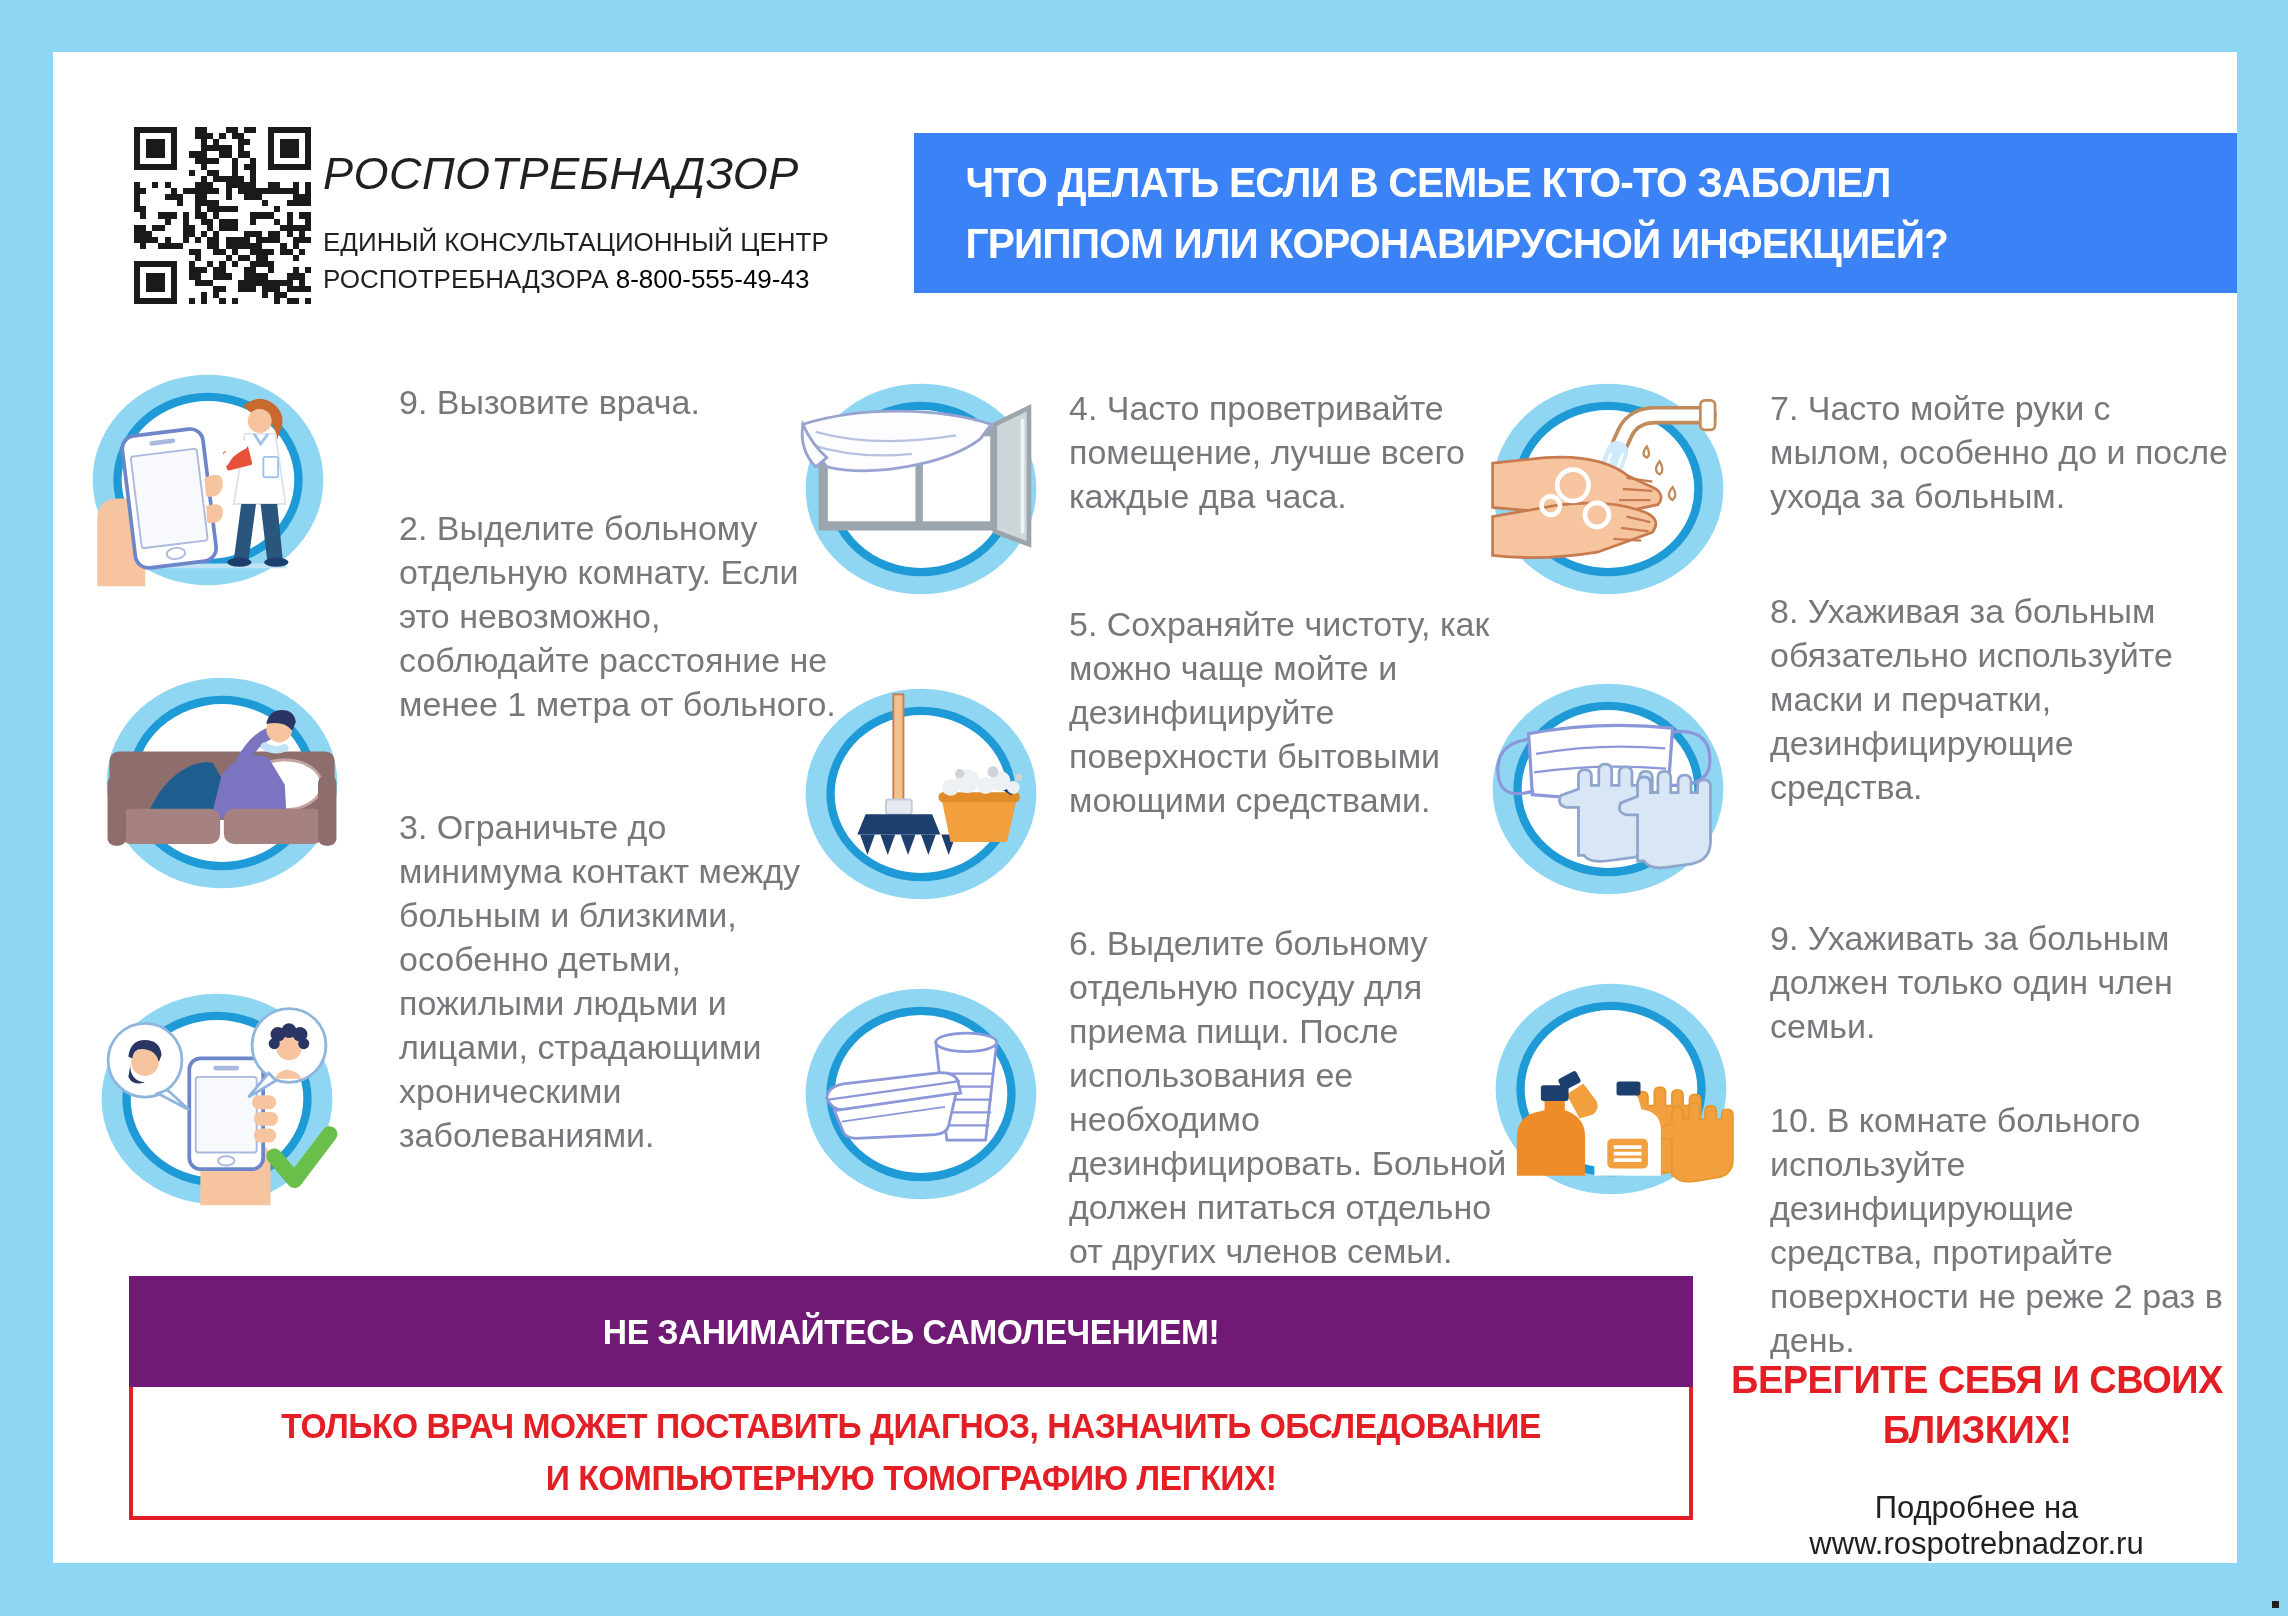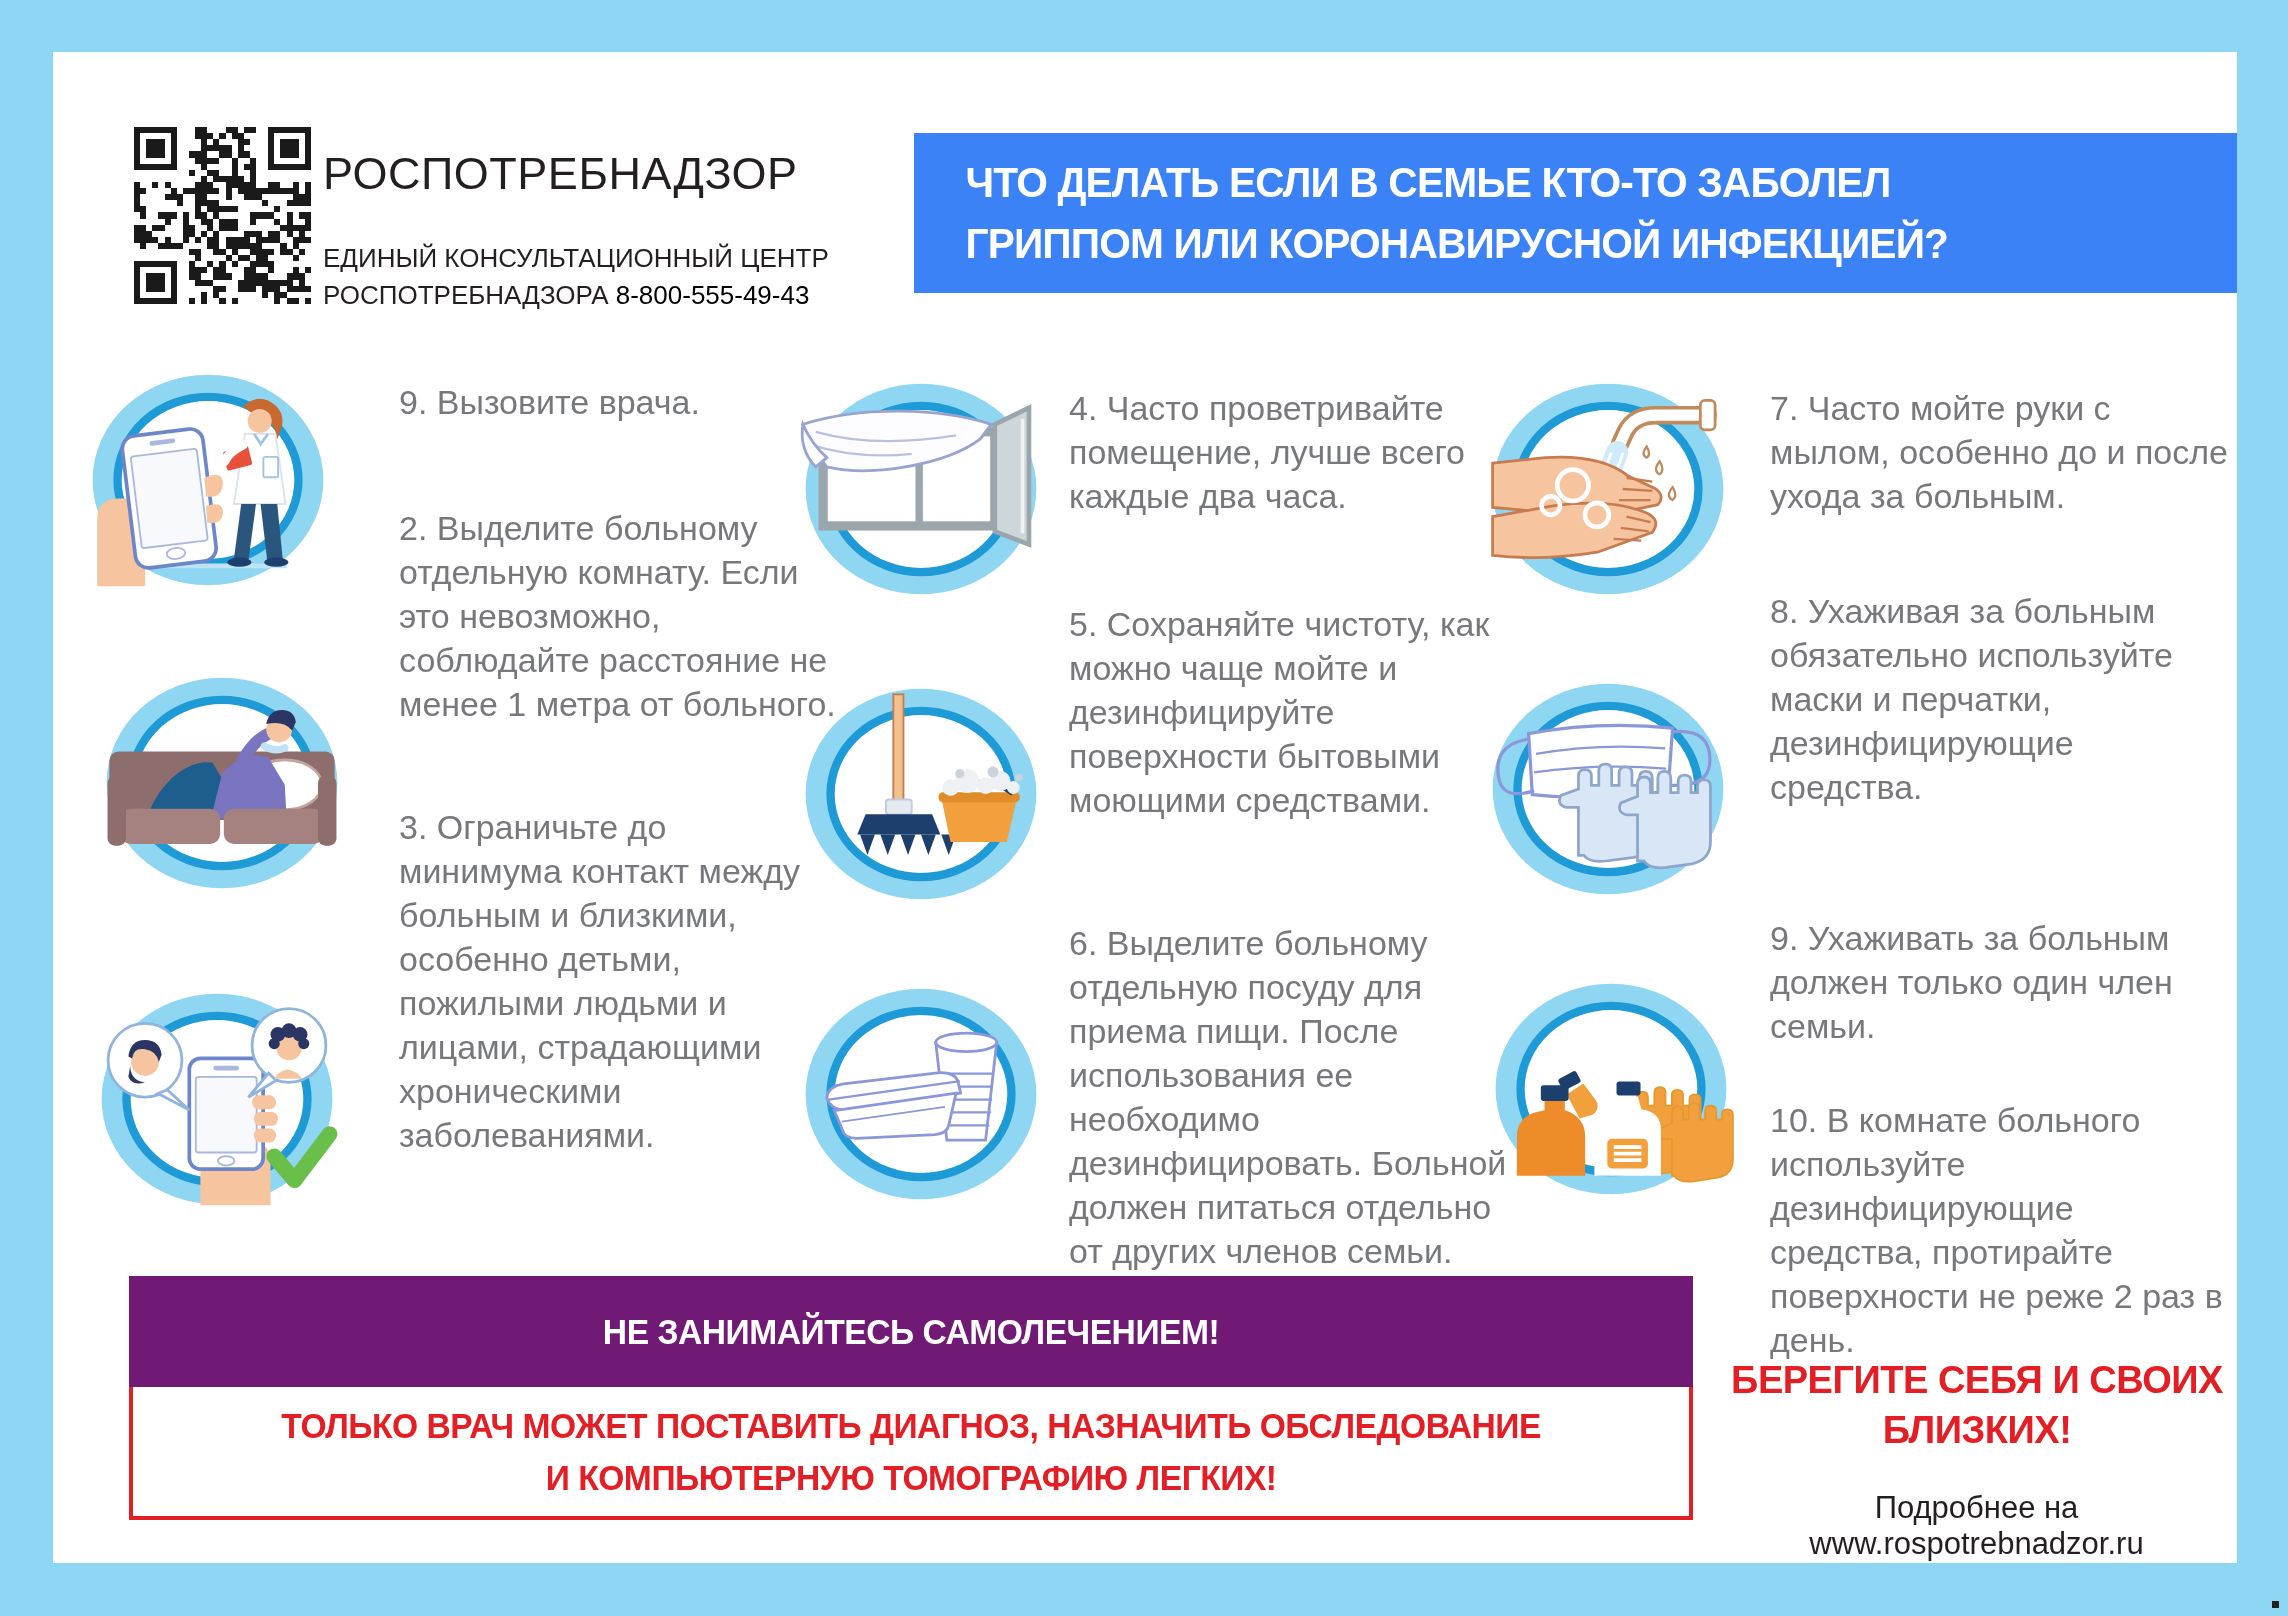--- a/index.html
+++ b/index.html
@@ -4,22 +4,22 @@
 <style>
   html,body{margin:0;padding:0;background:#8ed7f4;}
   .poster{position:relative;width:2289px;height:1616px;background:#8ed7f4;overflow:hidden;
           font-family:"Liberation Sans",sans-serif;}
   .panel{position:absolute;left:53px;top:52px;width:2184px;height:1511px;background:#ffffff;}
   .abs{position:absolute;}
   .pre{white-space:pre-line;}
 
   
   .qr{left:134px;top:127px;width:177px;height:177px;}
-  .brand-title{left:323px;top:148px;font-size:45px;color:#231f20;letter-spacing:0.5px;}
-  .brand-sub{left:323px;top:224px;font-size:26px;line-height:37px;color:#231f20;margin-top:16px;}
+  .brand-title{left:323px;top:148px;font-size:45px;color:#231f20;letter-spacing:0.5px;font-style:italic;}
+  .brand-sub{left:323px;top:224px;font-size:26px;line-height:37px;color:#231f20;}
   .phone{color:#000000;}
   .banner{left:914px;top:133px;width:1323px;height:160px;background:#3b82f6;
           display:flex;align-items:center;}
   .banner-text{padding-left:53px;color:#ffffff;font-weight:bold;font-size:42px;
                line-height:61px;letter-spacing:-0.9px;transform:scaleX(.97);transform-origin:left center;}
 
   
   .item{font-size:34px;line-height:44px;color:#77787b;}
   .t1{left:399px;top:380px;width:461px;}
   .t2{left:399px;top:506px;width:461px;}

